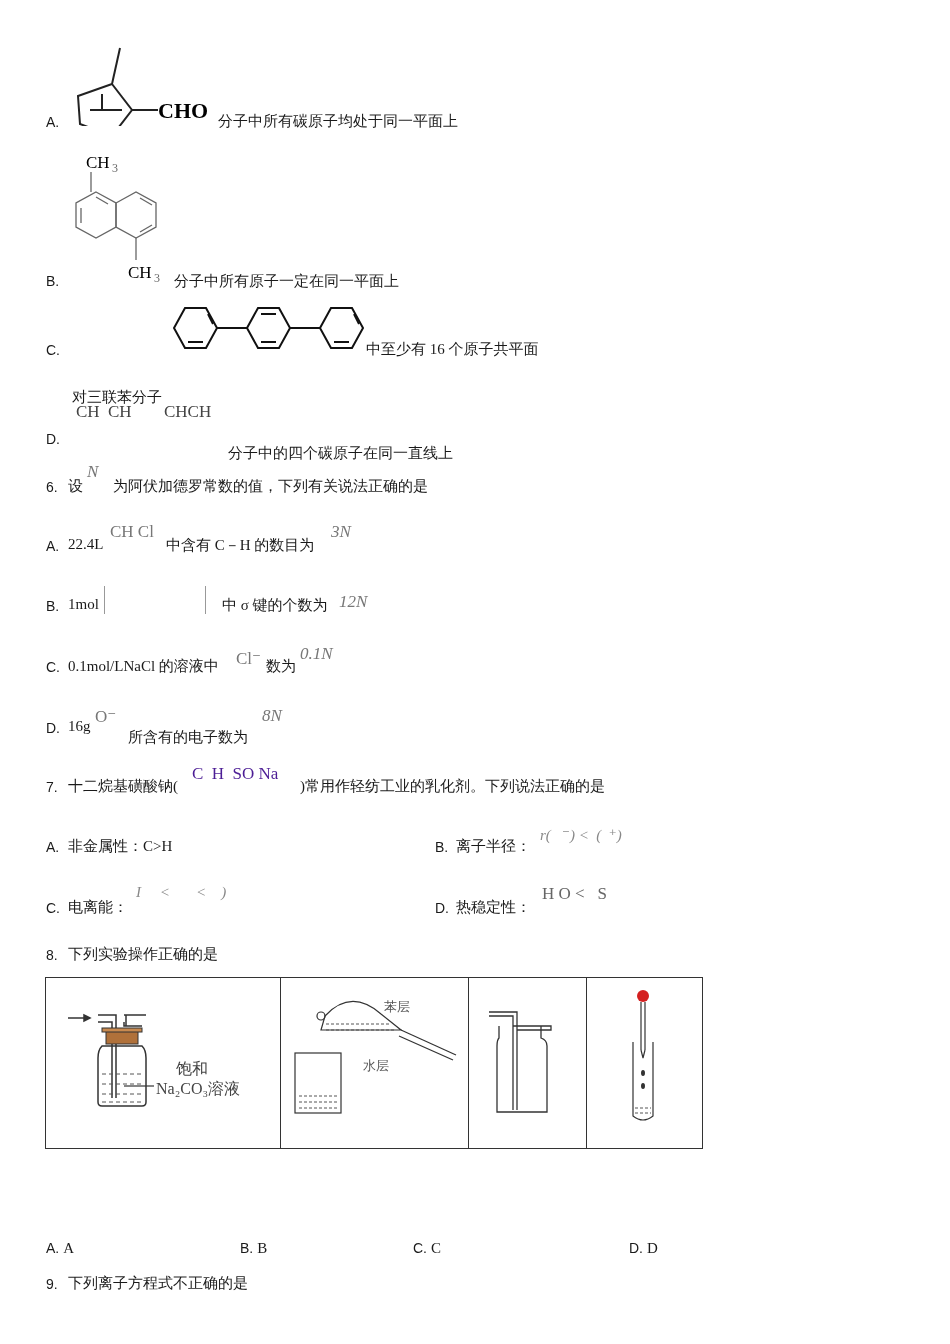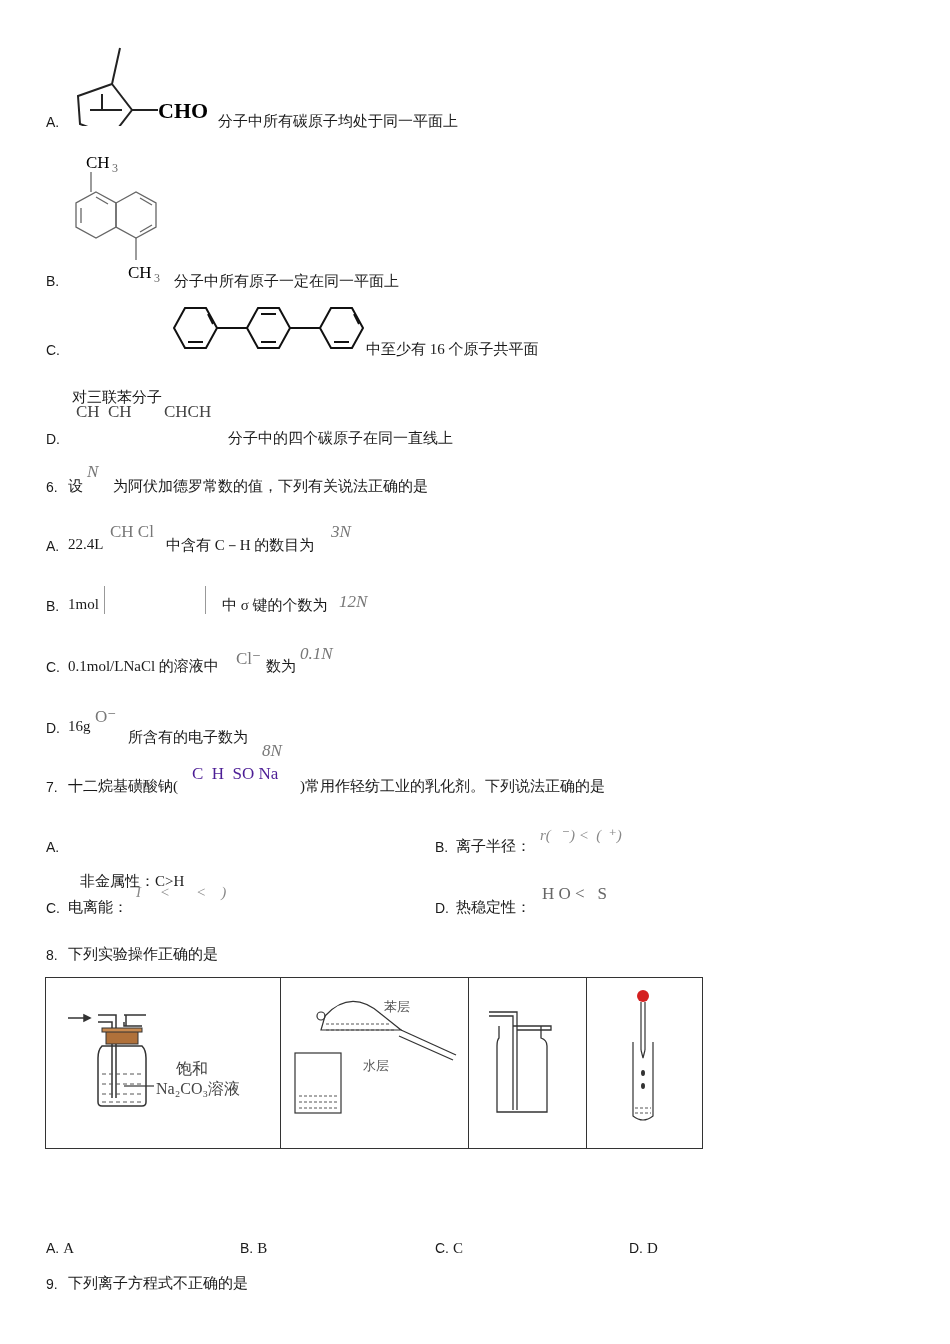--- a/index.html
+++ b/index.html
@@ -68,21 +68,21 @@
     <line x1="161" y1="38" x2="176" y2="38"></line>
     <line x1="181" y1="10" x2="186" y2="20"></line>
   </g>
 </svg>
 <div class="abs txt" style="left:366px; top:340px;">中至少有 16 个原子共平面</div>
 
 <div class="abs chem" style="left:76px; top:402px;">CH</div>
 <div class="abs chem" style="left:108px; top:402px;">CH</div>
 <div class="abs chem" style="left:164px; top:402px;">CHCH</div>
 <div class="abs lbl" style="left:46px; top:431px;">D.</div>
-<div class="abs txt" style="left:228px; top:429px;font-family:Liberation Mono, monospace;">分子中的四个碳原子在同一直线上</div>
+<div class="abs txt" style="left:228px; top:444px;font-family:Liberation Mono, monospace;">分子中的四个碳原子在同一直线上</div>
 
 <div class="abs lbl" style="left:46px; top:479px;">6.</div>
 <div class="abs txt" style="left:68px; top:477px;">设</div>
 <div class="abs chem it" style="left:87px; top:462px; color:#777;">N</div>
 <div class="abs txt" style="left:113px; top:477px;">为阿伏加德罗常数的值，下列有关说法正确的是</div>
 
 <div class="abs lbl" style="left:46px; top:538px;">A.</div>
 <div class="abs txt" style="left:68px; top:536px;">22.4L</div>
 <div class="abs chem" style="left:110px; top:522px; color:#777;">CH Cl</div>
 <div class="abs txt" style="left:166px; top:536px;">中含有 C－H 的数目为</div>
@@ -97,29 +97,29 @@
 <div class="abs lbl" style="left:46px; top:659px;">C.</div>
 <div class="abs txt" style="left:68px; top:657px;">0.1mol/LNaCl 的溶液中</div>
 <div class="abs chem" style="left:236px; top:648px; color:#777;">Cl⁻</div>
 <div class="abs txt" style="left:266px; top:657px;">数为</div>
 <div class="abs chem it" style="left:300px; top:644px; color:#777;">0.1N</div>
 
 <div class="abs lbl" style="left:46px; top:720px;">D.</div>
 <div class="abs txt" style="left:68px; top:718px;">16g</div>
 <div class="abs chem" style="left:95px; top:706px; color:#777;">O⁻</div>
 <div class="abs txt" style="left:128px; top:718px;margin-top:10px;">所含有的电子数为</div>
-<div class="abs chem it" style="left:262px; top:706px; color:#777;margin-top:35px;">8N</div>
+<div class="abs chem it" style="left:262px; top:706px; color:#777;">8N</div>
 
 <div class="abs lbl" style="left:46px; top:779px;">7.</div>
 <div class="abs txt" style="left:68px; top:777px;text-align:right;">十二烷基磺酸钠(</div>
 <div class="abs chem" style="left:192px; top:764px; color:#4c1d95; white-space:pre;text-align:right;">C  H  SO Na</div>
 <div class="abs txt" style="left:300px; top:777px;text-align:right;">)常用作轻纺工业的乳化剂。下列说法正确的是</div>
 
 <div class="abs lbl" style="left:46px; top:839px;">A.</div>
-<div class="abs txt" style="left:80px; top:837px;margin-top:35px;">非金属性：C&gt;H</div>
+<div class="abs txt" style="left:68px; top:837px;">非金属性：C&gt;H</div>
 
 <div class="abs lbl" style="left:435px; top:839px;">B.</div>
 <div class="abs txt" style="left:456px; top:837px;">离子半径：</div>
 <div class="abs chem it" style="left:540px; top:826px; color:#888; font-size:15px; white-space:pre;">r(   ⁻) &lt;  (  ⁺)</div>
 
 <div class="abs lbl" style="left:46px; top:900px;">C.</div>
 <div class="abs txt" style="left:68px; top:898px;">电离能：</div>
 <div class="abs chem it" style="left:136px; top:884px; color:#888; font-size:15px; white-space:pre;">I     &lt;       &lt;    )</div>
 
 <div class="abs lbl" style="left:435px; top:900px;">D.</div>
@@ -202,17 +202,17 @@
           <line x1="48" y1="135" x2="64" y2="135"></line>
         </g>
       </svg>
     </td>
   </tr>
 </tbody>
   </table>
 
 <div class="abs lbl" style="left:46px; top:1240px;"><span>A.</span> <span class="serif" style="font-size:15px">A</span></div>
 <div class="abs lbl" style="left:240px; top:1240px;"><span>B.</span> <span class="serif" style="font-size:15px">B</span></div>
-<div class="abs lbl" style="left:435px; top:1240px;"><span>C.</span> <span class="serif" style="font-size:15px">C</span></div>
+<div class="abs lbl" style="left:413px; top:1240px;"><span>C.</span> <span class="serif" style="font-size:15px">C</span></div>
 <div class="abs lbl" style="left:629px; top:1240px;"><span>D.</span> <span class="serif" style="font-size:15px">D</span></div>
 
 <div class="abs lbl" style="left:46px; top:1276px;">9.</div>
 <div class="abs txt" style="left:68px; top:1274px;">下列离子方程式不正确的是</div>
 
 </body></html>

